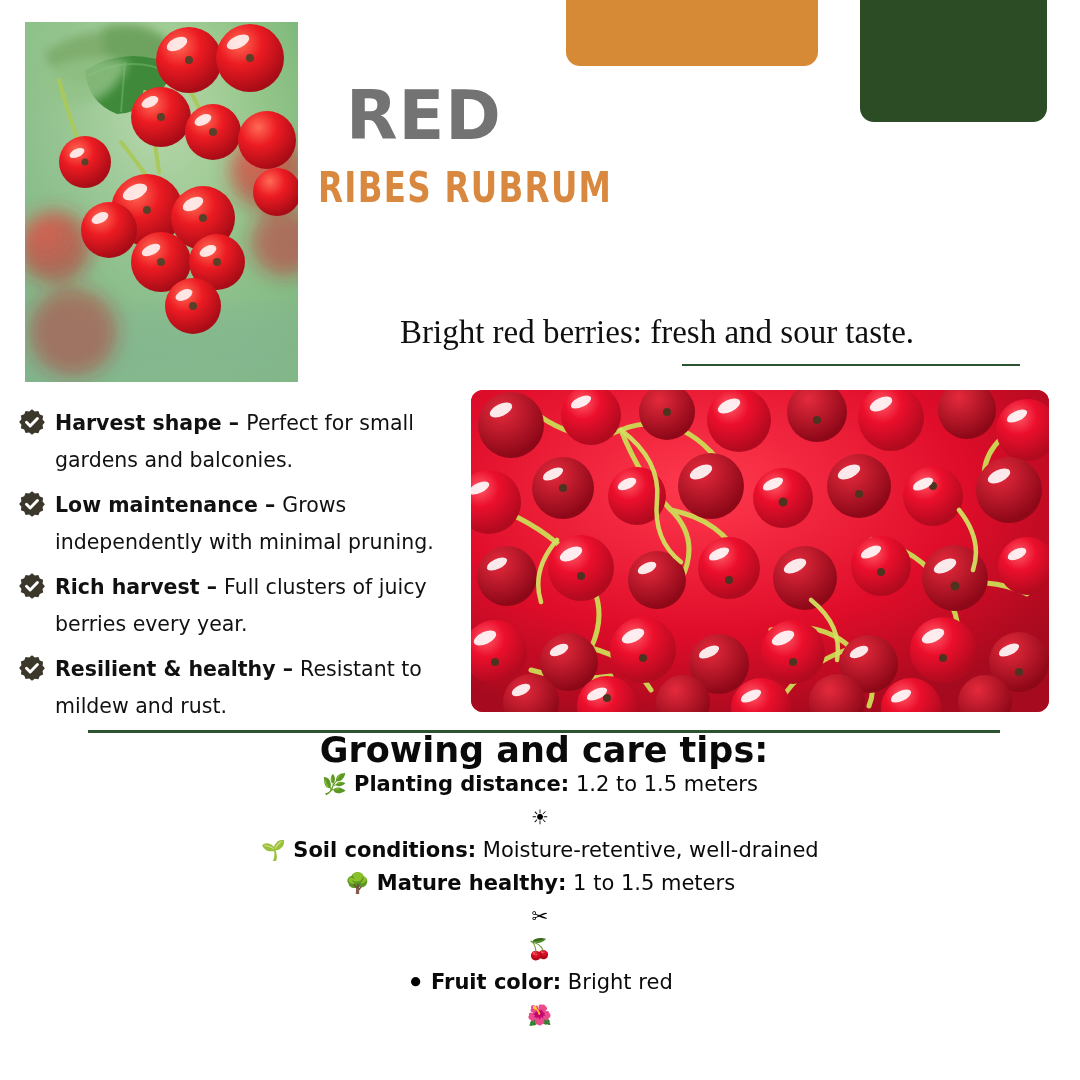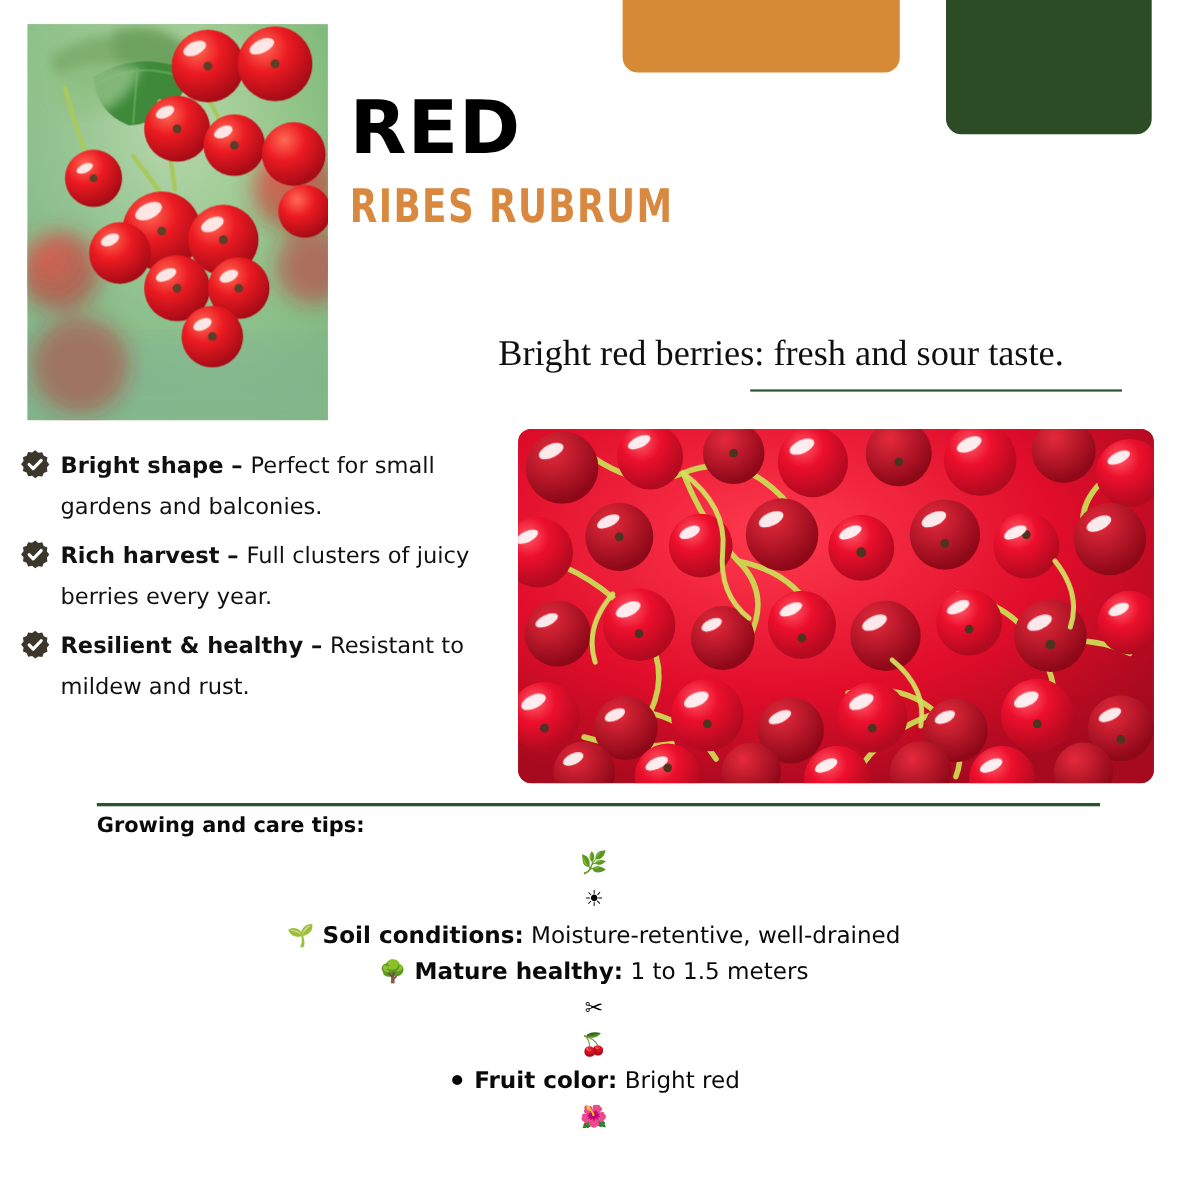--- a/index.html
+++ b/index.html
@@ -42,40 +42,41 @@
     position: absolute;
     left: 318px; top: 78px;
     width: 700px;
   }
   .title-line {
     font-family: "DejaVu Sans", sans-serif;
     font-weight: bold;
     font-size: 67px;
     line-height: 76px;
     letter-spacing: 1px;
-    color: #000000;
+    color: #737373;
+    margin-left: 28px;
   }
   .subtitle {
     margin-top: 10px;
     font-family: "DejaVu Sans Condensed", "Liberation Sans Narrow", "Liberation Sans", sans-serif;
     font-weight: bold;
     font-size: 42px;
     line-height: 48px;
     letter-spacing: 1.5px;
     color: #d9893f;
     transform: scaleX(0.86);
     transform-origin: left center;
   }
 
   
   .tagline-wrap {
     position: absolute;
-    left: 400px; top: 301px;
+    left: 400px; top: 311px;
     width: 620px;
-    text-align: center;
+    text-align: left;
   }
   .tagline {
     font-family: "Liberation Serif", "DejaVu Serif", serif;
     font-size: 33px;
     line-height: 42px;
     color: #0f0f0f;
     white-space: nowrap;
   }
   .tagline-rule {
     margin-top: 11px;
@@ -121,23 +122,24 @@
   .tips-rule {
     position: absolute;
     left: 88px; top: 730px;
     width: 912px; height: 3px;
     background: #2d5430;
   }
   .tips-heading {
     position: absolute;
     left: 88px; top: 733px;
     width: 912px;
+    text-align: center;
     font-family: "DejaVu Sans", sans-serif;
     font-weight: bold;
-    font-size: 19px;
+    font-size: 35px;
     line-height: 34px;
     color: #0a0a0a;
   }
   .tips-list {
     position: absolute;
     left: 40px; top: 768px;
     width: 1000px;
   }
   .tip-row {
     display: flex;
@@ -278,23 +280,32 @@
 
 <div class="benefits">
 
   <div class="benefit">
     <span class="badge-icon">
       <svg width="28" height="28" viewBox="0 0 32 32">
           <path d="M16 1.5l3.2 2.6 4.1-.6 1.6 3.8 3.8 1.6-.6 4.1 2.6 3.2-2.6 3.2.6 4.1-3.8 1.6-1.6 3.8-4.1-.6L16 30.5l-3.2-2.6-4.1.6-1.6-3.8-3.8-1.6.6-4.1L1.3 16l2.6-3.2-.6-4.1 3.8-1.6 1.6-3.8 4.1.6z" fill="#3b382b"></path>
           <path d="M9.7 16.3l4.2 4.3 8.3-8.6" stroke="#ffffff" stroke-width="3.3" fill="none" stroke-linecap="round" stroke-linejoin="round"></path>
         </svg>
     </span>
-    <span class="benefit-text"><b>Bright shape</b><b> – </b><span>Perfect for small gardens and balconies.</span></span>
-  </div>
-
+    <span class="benefit-text"><b>Harvest shape</b><b> – </b><span>Perfect for small gardens and balconies.</span></span>
+  </div>
+
+  <div class="benefit">
+    <span class="badge-icon">
+      <svg width="28" height="28" viewBox="0 0 32 32">
+          <path d="M16 1.5l3.2 2.6 4.1-.6 1.6 3.8 3.8 1.6-.6 4.1 2.6 3.2-2.6 3.2.6 4.1-3.8 1.6-1.6 3.8-4.1-.6L16 30.5l-3.2-2.6-4.1.6-1.6-3.8-3.8-1.6.6-4.1L1.3 16l2.6-3.2-.6-4.1 3.8-1.6 1.6-3.8 4.1.6z" fill="#3b382b"></path>
+          <path d="M9.7 16.3l4.2 4.3 8.3-8.6" stroke="#ffffff" stroke-width="3.3" fill="none" stroke-linecap="round" stroke-linejoin="round"></path>
+        </svg>
+    </span>
+    <span class="benefit-text"><b>Low maintenance</b><b> – </b><span>Grows independently with minimal pruning.</span></span>
+  </div>
 
   <div class="benefit">
     <span class="badge-icon">
       <svg width="28" height="28" viewBox="0 0 32 32">
           <path d="M16 1.5l3.2 2.6 4.1-.6 1.6 3.8 3.8 1.6-.6 4.1 2.6 3.2-2.6 3.2.6 4.1-3.8 1.6-1.6 3.8-4.1-.6L16 30.5l-3.2-2.6-4.1.6-1.6-3.8-3.8-1.6.6-4.1L1.3 16l2.6-3.2-.6-4.1 3.8-1.6 1.6-3.8 4.1.6z" fill="#3b382b"></path>
           <path d="M9.7 16.3l4.2 4.3 8.3-8.6" stroke="#ffffff" stroke-width="3.3" fill="none" stroke-linecap="round" stroke-linejoin="round"></path>
         </svg>
     </span>
     <span class="benefit-text"><b>Rich harvest</b><b> – </b><span>Full clusters of juicy berries every year.</span></span>
   </div>
@@ -460,20 +471,21 @@
   </svg>
 </div>
 
 <div class="tips-rule"></div>
 <div class="tips-heading">Growing and care tips:</div>
 
 <div class="tips-list">
 
   <div class="tip-row">
     <span class="tip-emoji">🌿</span>
+    <span class="tip-text"><b>Planting distance:</b> <span>1.2 to 1.5 meters</span></span>
   </div>
 
   <div class="tip-row">
     <span class="tip-emoji">☀</span>
   </div>
 
   <div class="tip-row">
     <span class="tip-emoji">🌱</span>
     <span class="tip-text"><b>Soil conditions:</b> <span>Moisture-retentive, well-drained</span></span>
   </div>

